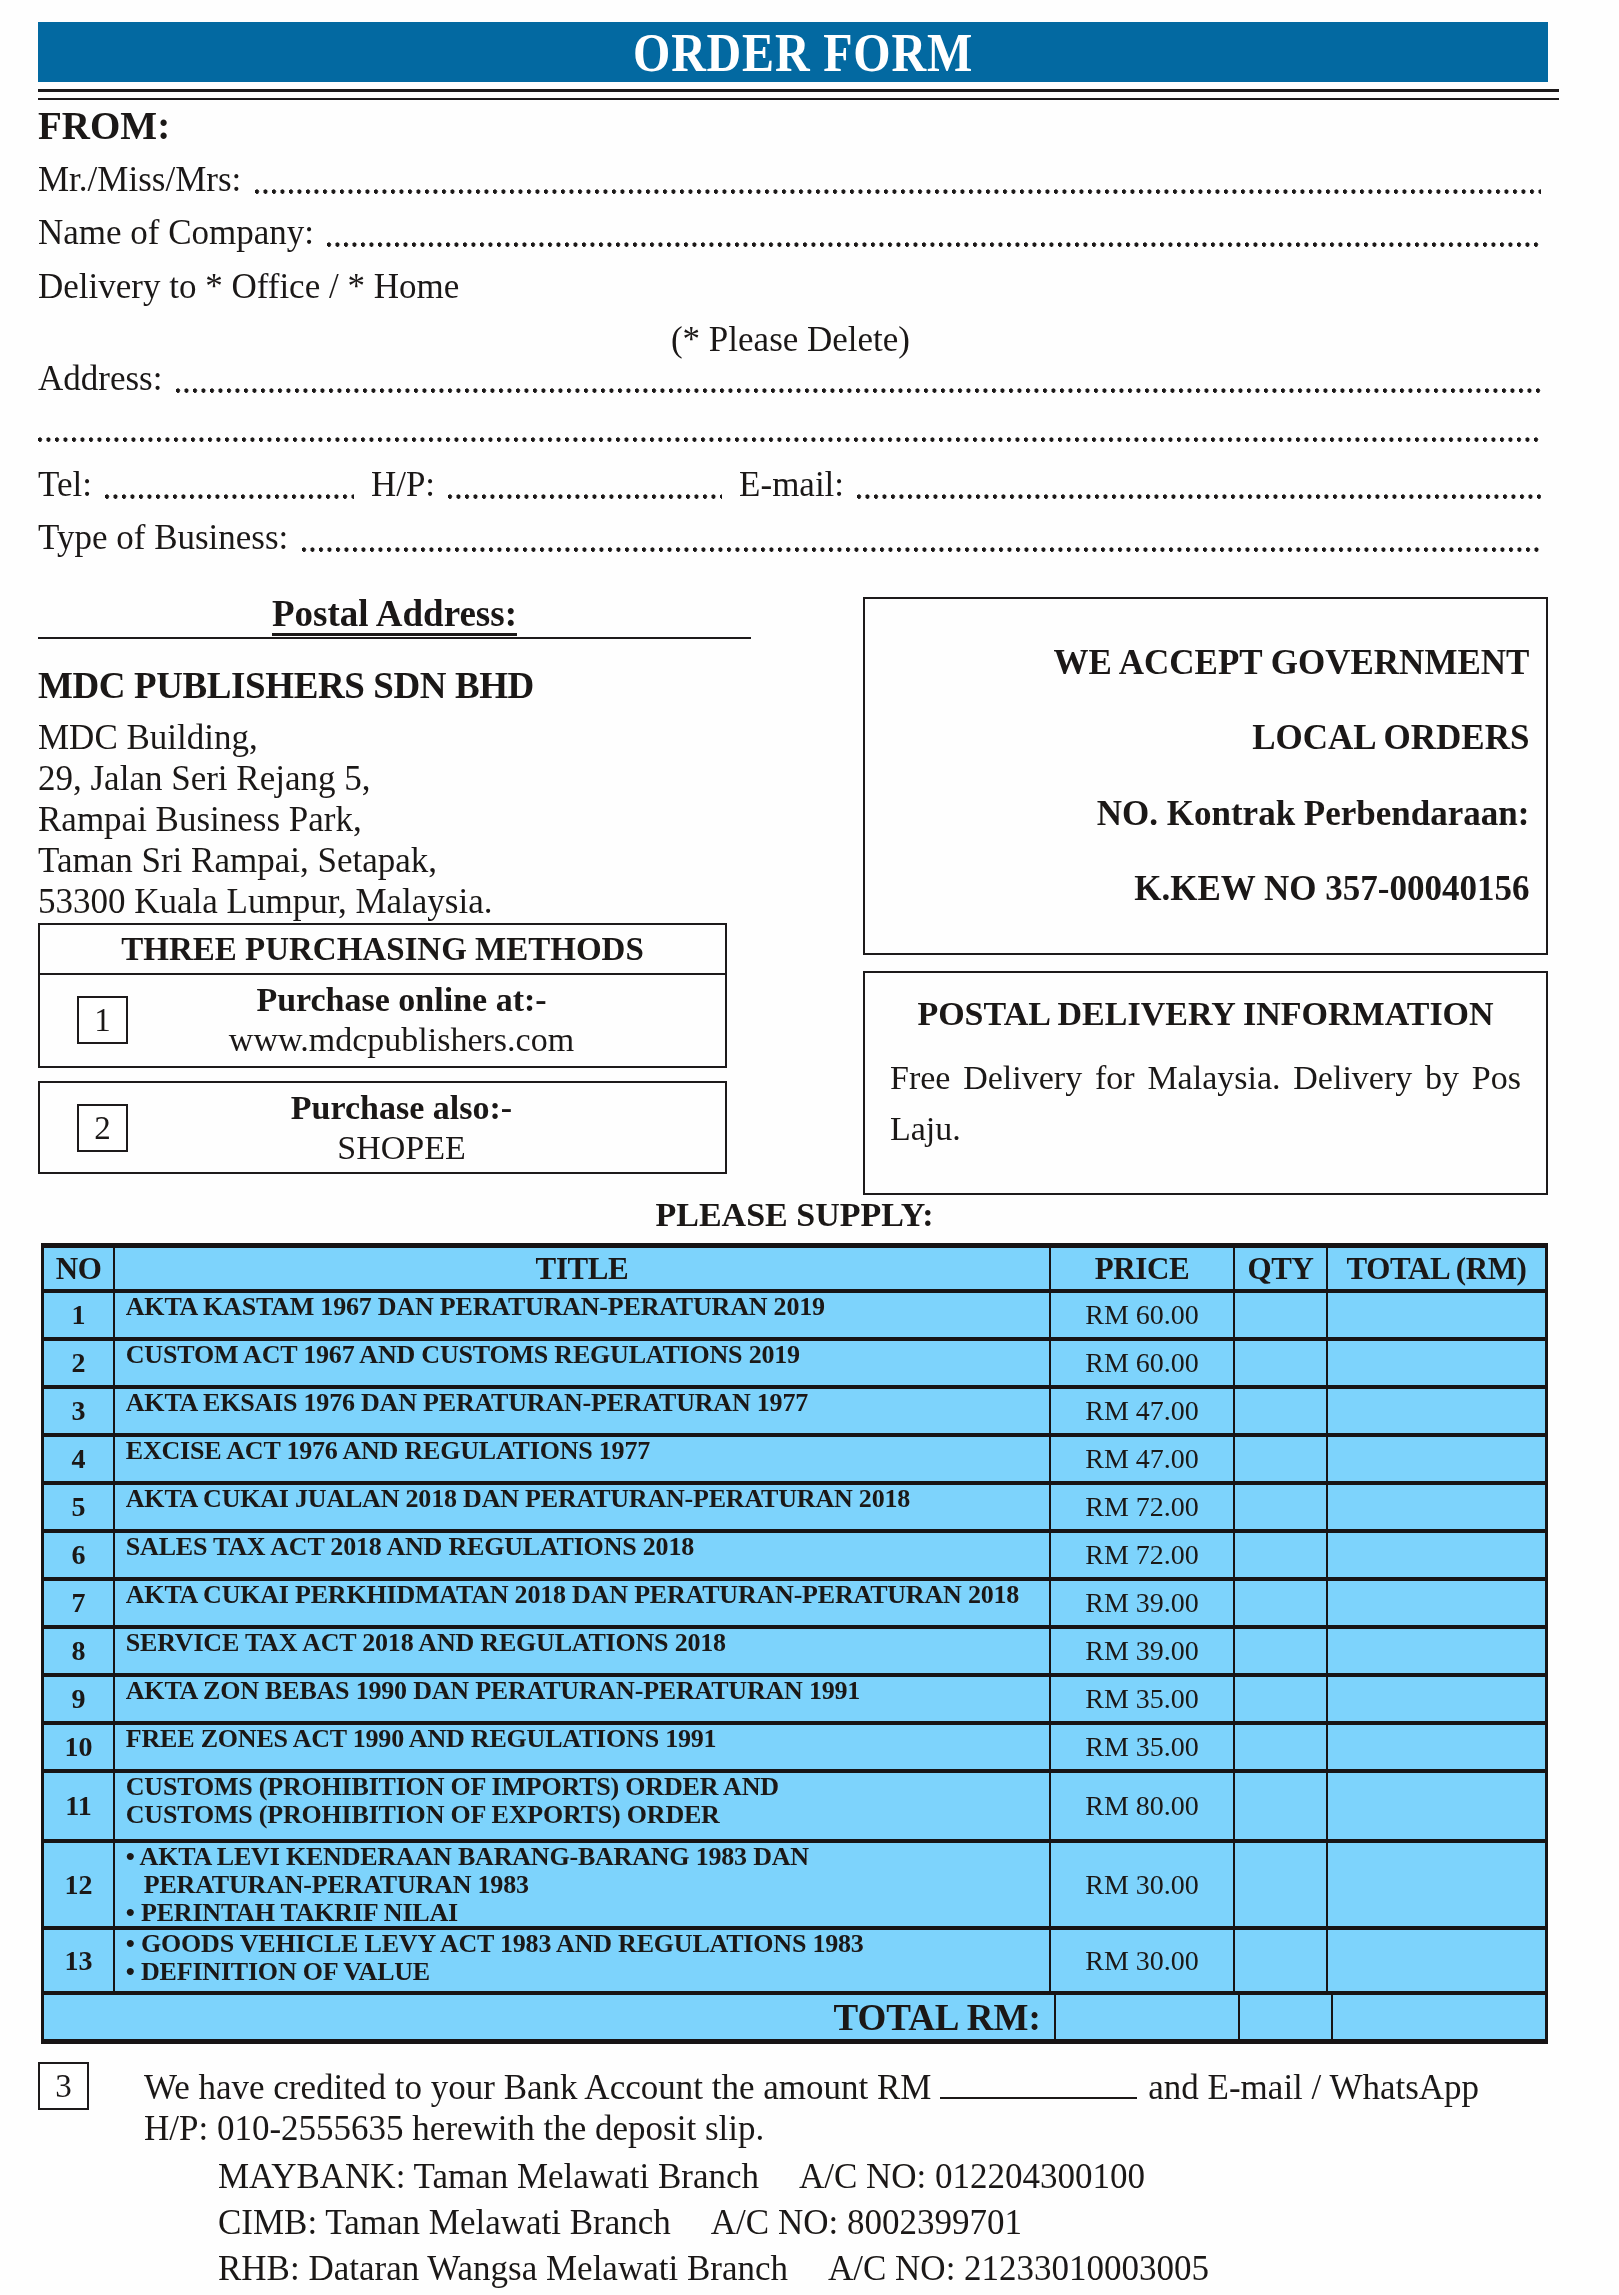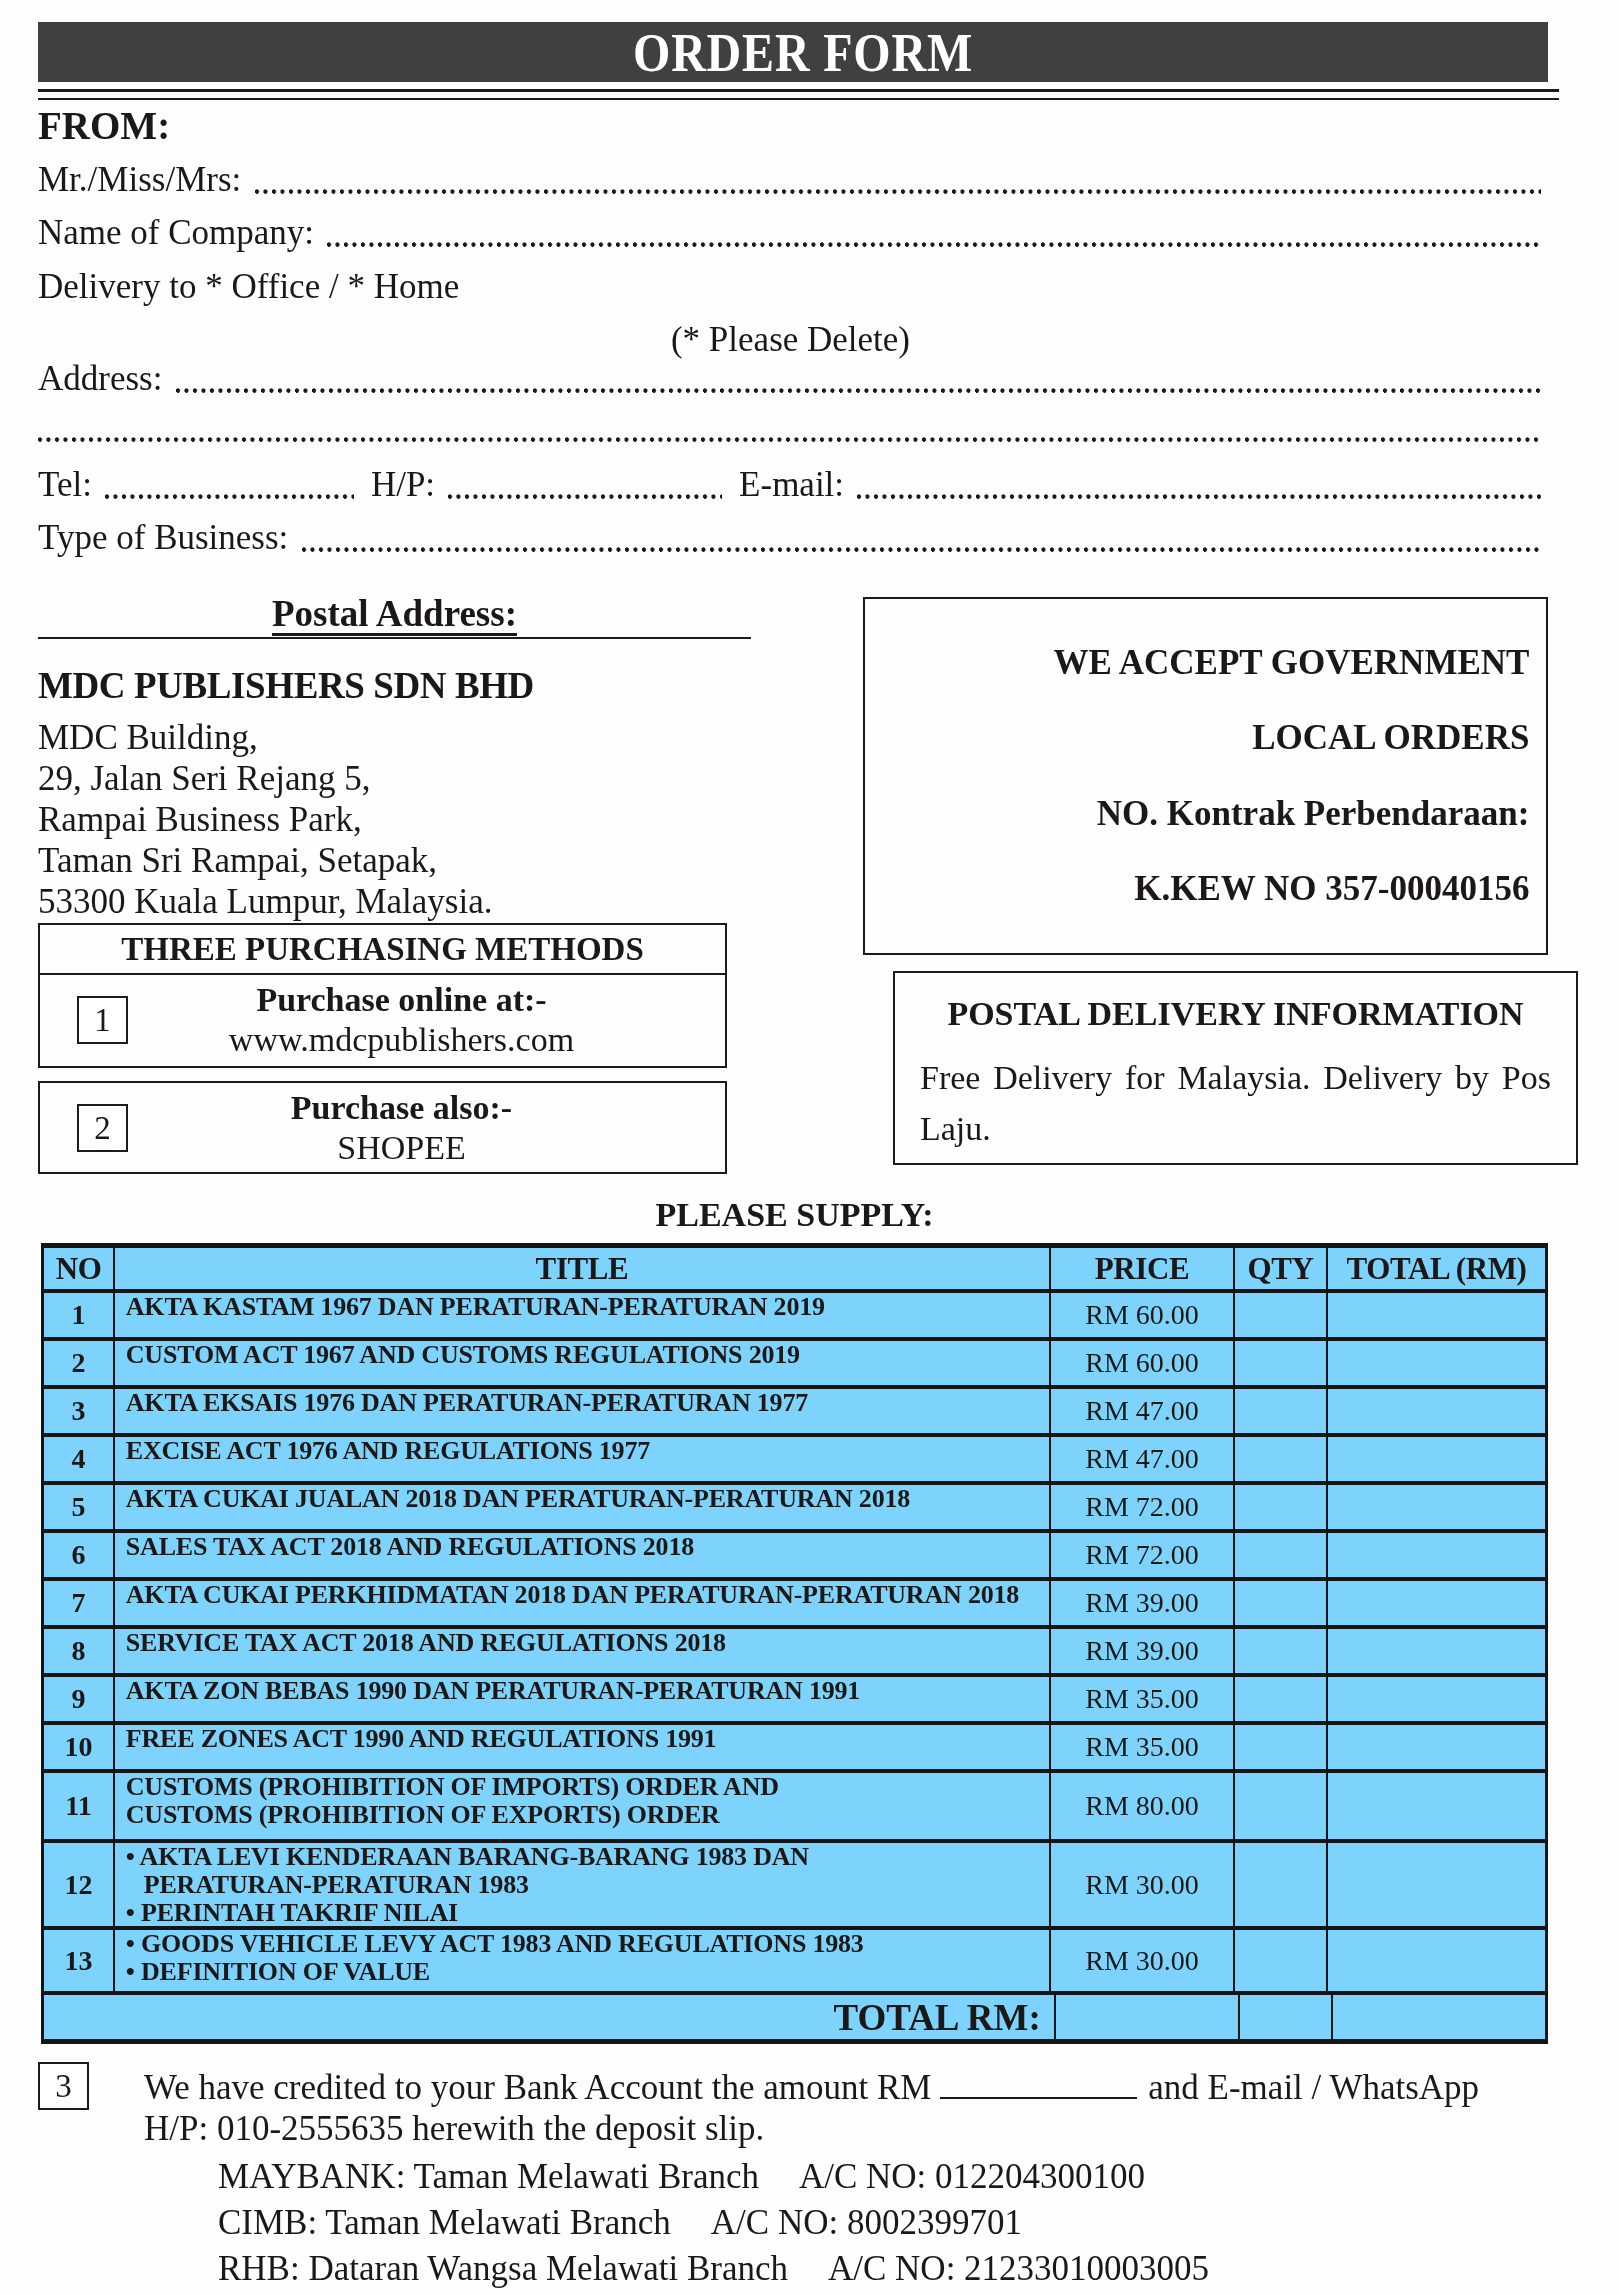--- a/index.html
+++ b/index.html
@@ -1,21 +1,21 @@
 <!DOCTYPE html>
 <html style="font-size:13.3px"><head>
 <meta charset="utf-8">
 <style>
   html,body{margin:0;padding:0;background:#ffffff;}
   *{box-sizing:border-box;}
   .page{position:relative;width:1619px;height:2295px;background:#fefefe;
         font-family:"Liberation Serif", serif;color:#1b1817;overflow:hidden;}
 
   
-  .banner{position:absolute;left:38px;top:22.4px;width:1510px;height:60px;background:#404040;
+  .banner{position:absolute;left:38px;top:22.4px;width:1510px;height:60px;background:#0369a1;
           display:flex;align-items:center;justify-content:center;padding-left:20px;}
   .banner span{color:#ffffff;font-weight:bold;font-size:48px;letter-spacing:0.8px;
                display:inline-block;transform:scaleY(1.14);}
   .dblrule{position:absolute;left:38px;top:89px;width:1521px;height:10.8px;
            border-top:3.3px solid #1d1a1b;border-bottom:2.5px solid #1d1a1b;}
 
   
   .from-head{position:absolute;left:38px;top:103px;font-size:39px;font-weight:bold;}
   .frow{position:absolute;left:38px;width:1505px;display:flex;font-size:35px;line-height:43px;white-space:nowrap;}
   .frow .lbl{flex:0 0 auto;}
@@ -48,21 +48,21 @@
   .phead{height:50px;border-bottom:2.5px solid #1d1a1b;display:flex;align-items:center;justify-content:center;
          font-weight:bold;font-size:33px;}
   .pbody{display:flex;align-items:center;height:90px;}
   .numbox{width:51px;height:48px;border:2.5px solid #1d1a1b;display:flex;align-items:center;
           justify-content:center;font-size:33px;flex:0 0 auto;margin-left:37px;background:#fff;}
   .pcol{flex:1 1 auto;text-align:center;margin-right:50px;}
   .ptitle{font-weight:bold;font-size:34px;line-height:40px;}
   .pdetail{font-size:34px;line-height:40px;}
 
   
-  .dbox{position:absolute;left:893px;top:971px;width:685px;height:194px;border:2.5px solid #1d1a1b;
+  .dbox{position:absolute;left:863px;top:971px;width:685px;height:224px;border:2.5px solid #1d1a1b;
         padding:21.6px 25px 0 25px;}
   .dhead{text-align:center;font-weight:bold;font-size:34px;margin-bottom:15px;}
   .dbody{font-size:34px;line-height:51px;text-align:justify;margin-top:19px;}
 
   
   .supply-head{position:absolute;left:41px;top:1196px;width:1507px;text-align:center;
                font-weight:bold;font-size:34px;}
   .stable{position:absolute;left:41px;top:1243px;width:1507px;
           border:5px solid #171415;border-left-width:3.3px;border-right-width:3.3px;background:#7dd3fc;}
   .trow{display:grid;grid-template-columns:71px 936px 184px 93px auto;border-bottom:4.1px solid #171415;}

